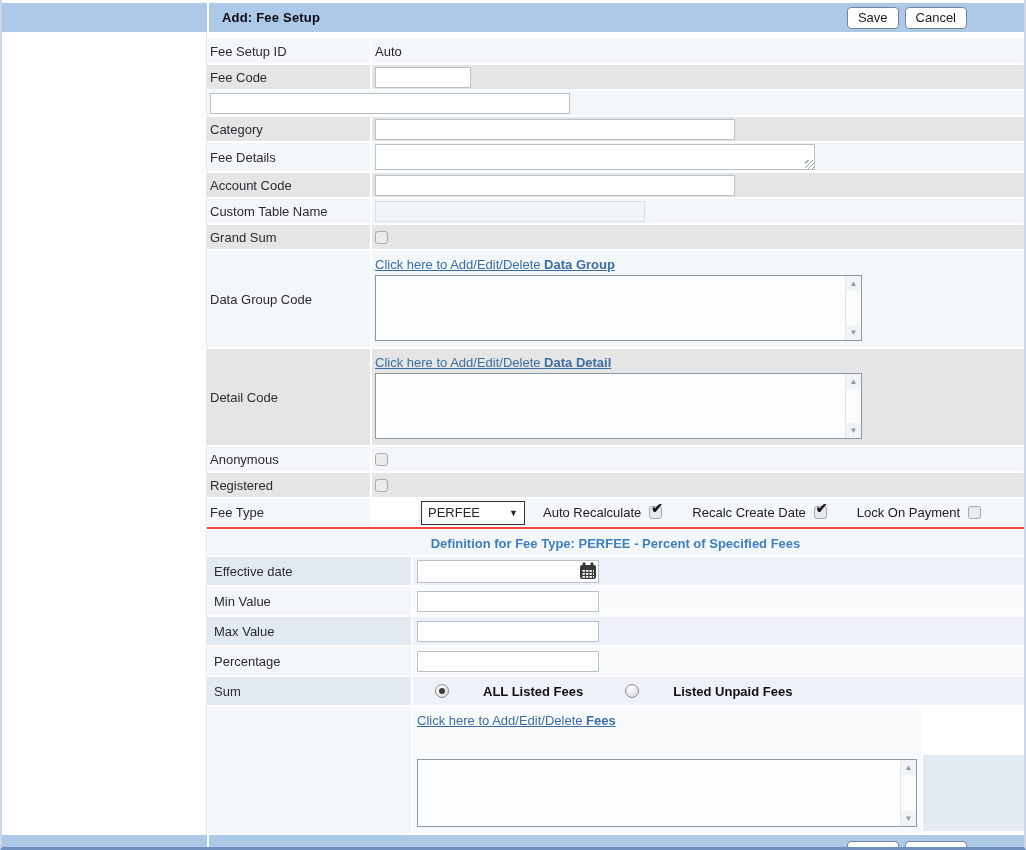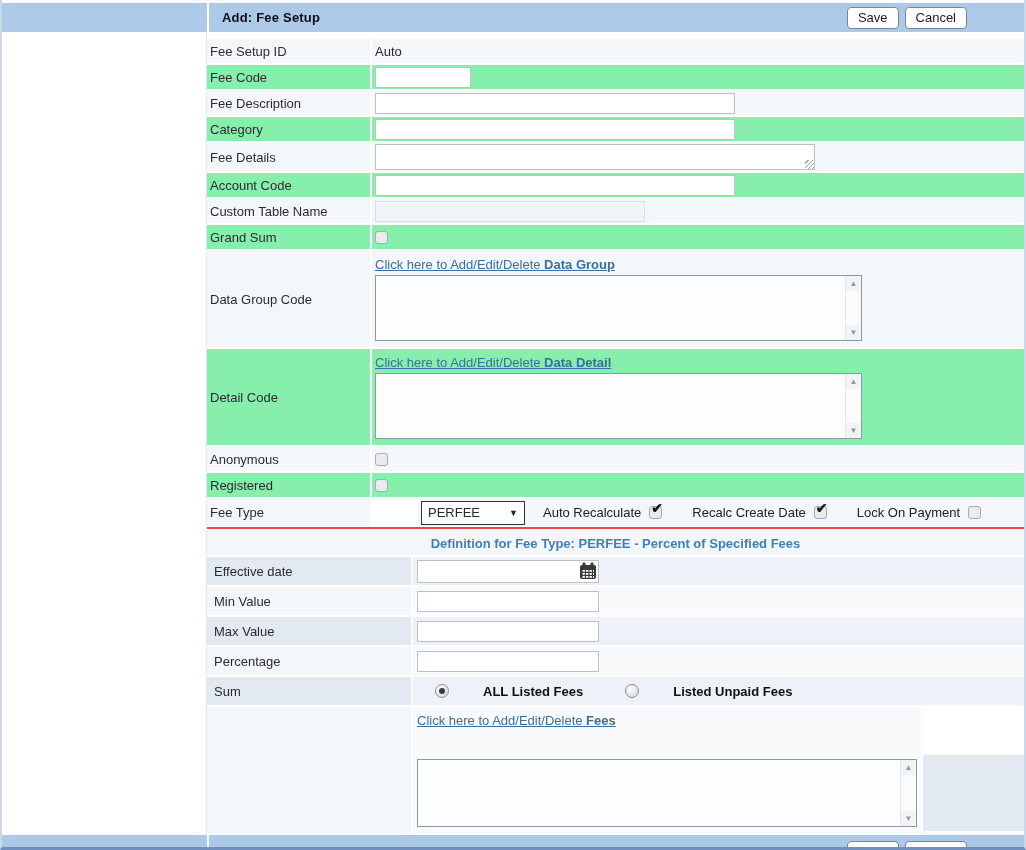--- a/index.html
+++ b/index.html
@@ -28,21 +28,21 @@
   .sidebar { width:207px; align-self:stretch; background:#fff;
              border-right:1px solid #e4e9f0; }
   .main { flex:1; margin-top:7px; }
 
   
   .row { display:flex; gap:2px; margin-bottom:2px; }
   .cell-label { width:163px; flex:0 0 163px; display:flex; align-items:center;
                 padding-left:3px; color:#2b2b33; }
   .cell-field { flex:1; display:flex; align-items:center; padding-left:3px; }
   .row.light .cell-label, .row.light .cell-field { background:#f3f7fa; }
-  .row.dark  .cell-label, .row.dark  .cell-field { background:#86efac; }
+  .row.dark  .cell-label, .row.dark  .cell-field { background:#e5e5e5; }
   .h24 { height:24px; } .h28 { height:28px; } .h30 { height:30px; }
 
   .row.tall .cell-label { align-items:center; }
   .row.tall .cell-field { flex-direction:column; align-items:flex-start;
                           justify-content:center; padding:4px 0 6px 3px; }
 
   
   .row.def .cell-label { width:204px; flex:0 0 204px; padding-left:7px; }
   .row.def .cell-field { padding-left:4px;gap:28px; }
   .row.def.dark .cell-label { background:#e2e9f1; }
@@ -139,21 +139,20 @@
       </div>
 
       <div class="row dark h24">
         <div class="cell-label">Fee Code</div>
         <div class="cell-field">
             <input class="txt w96" value="" style="">
           </div>
       </div>
 
       <div class="row light h24">
-        <div class="cell-label">Fee Description</div>
         <div class="cell-field">
             <input class="txt w360" value="" style="">
           </div>
       </div>
 
       <div class="row dark h24">
         <div class="cell-label">Category</div>
         <div class="cell-field">
             <input class="txt w360" value="" style="">
           </div>

